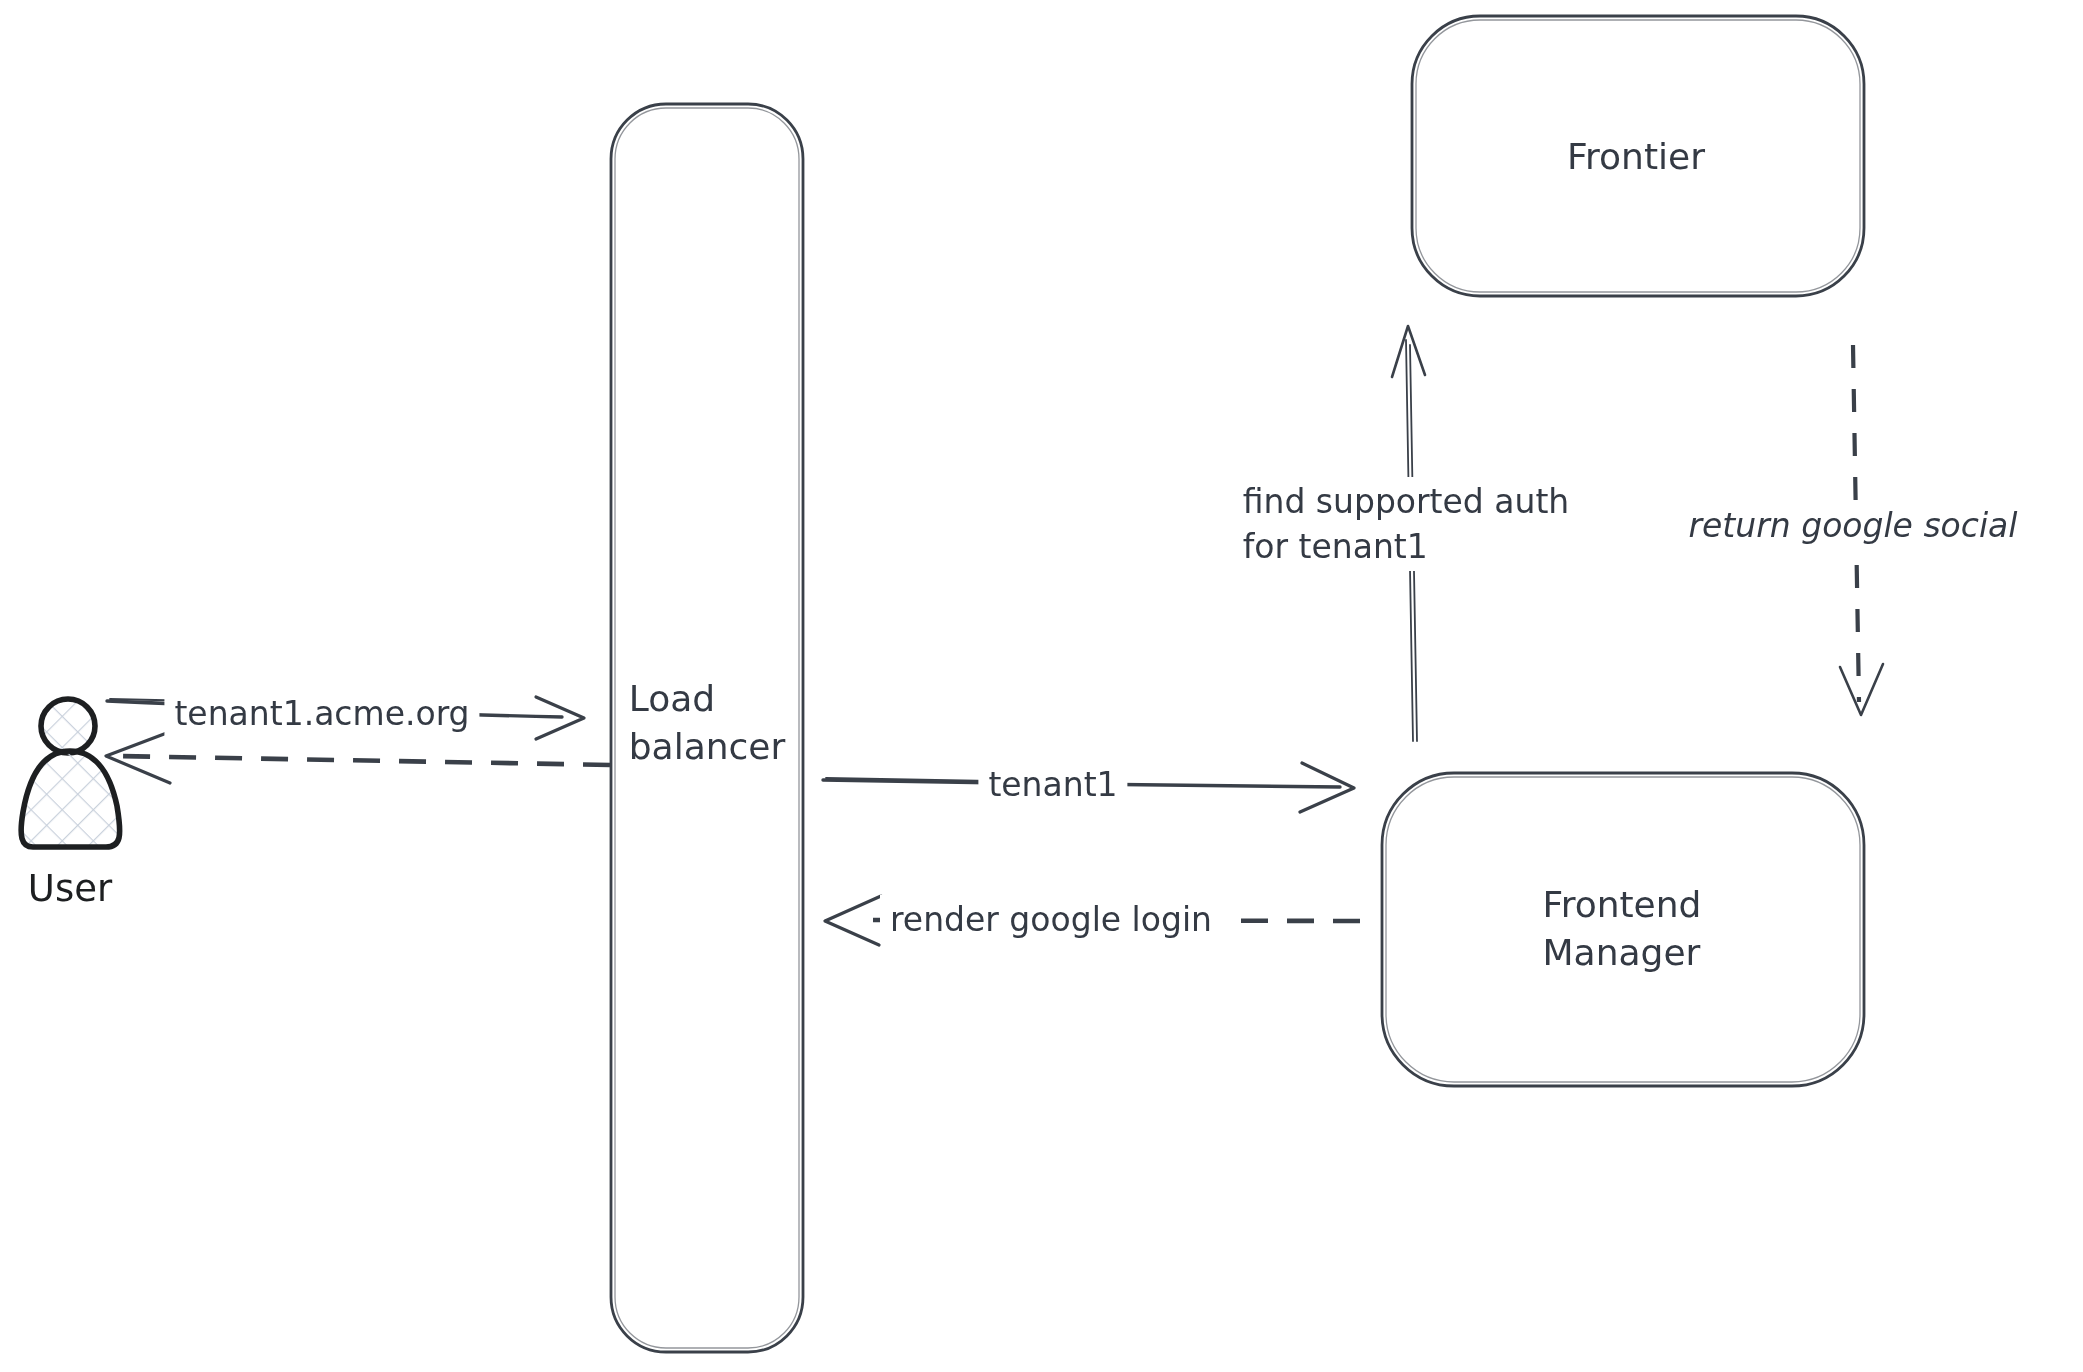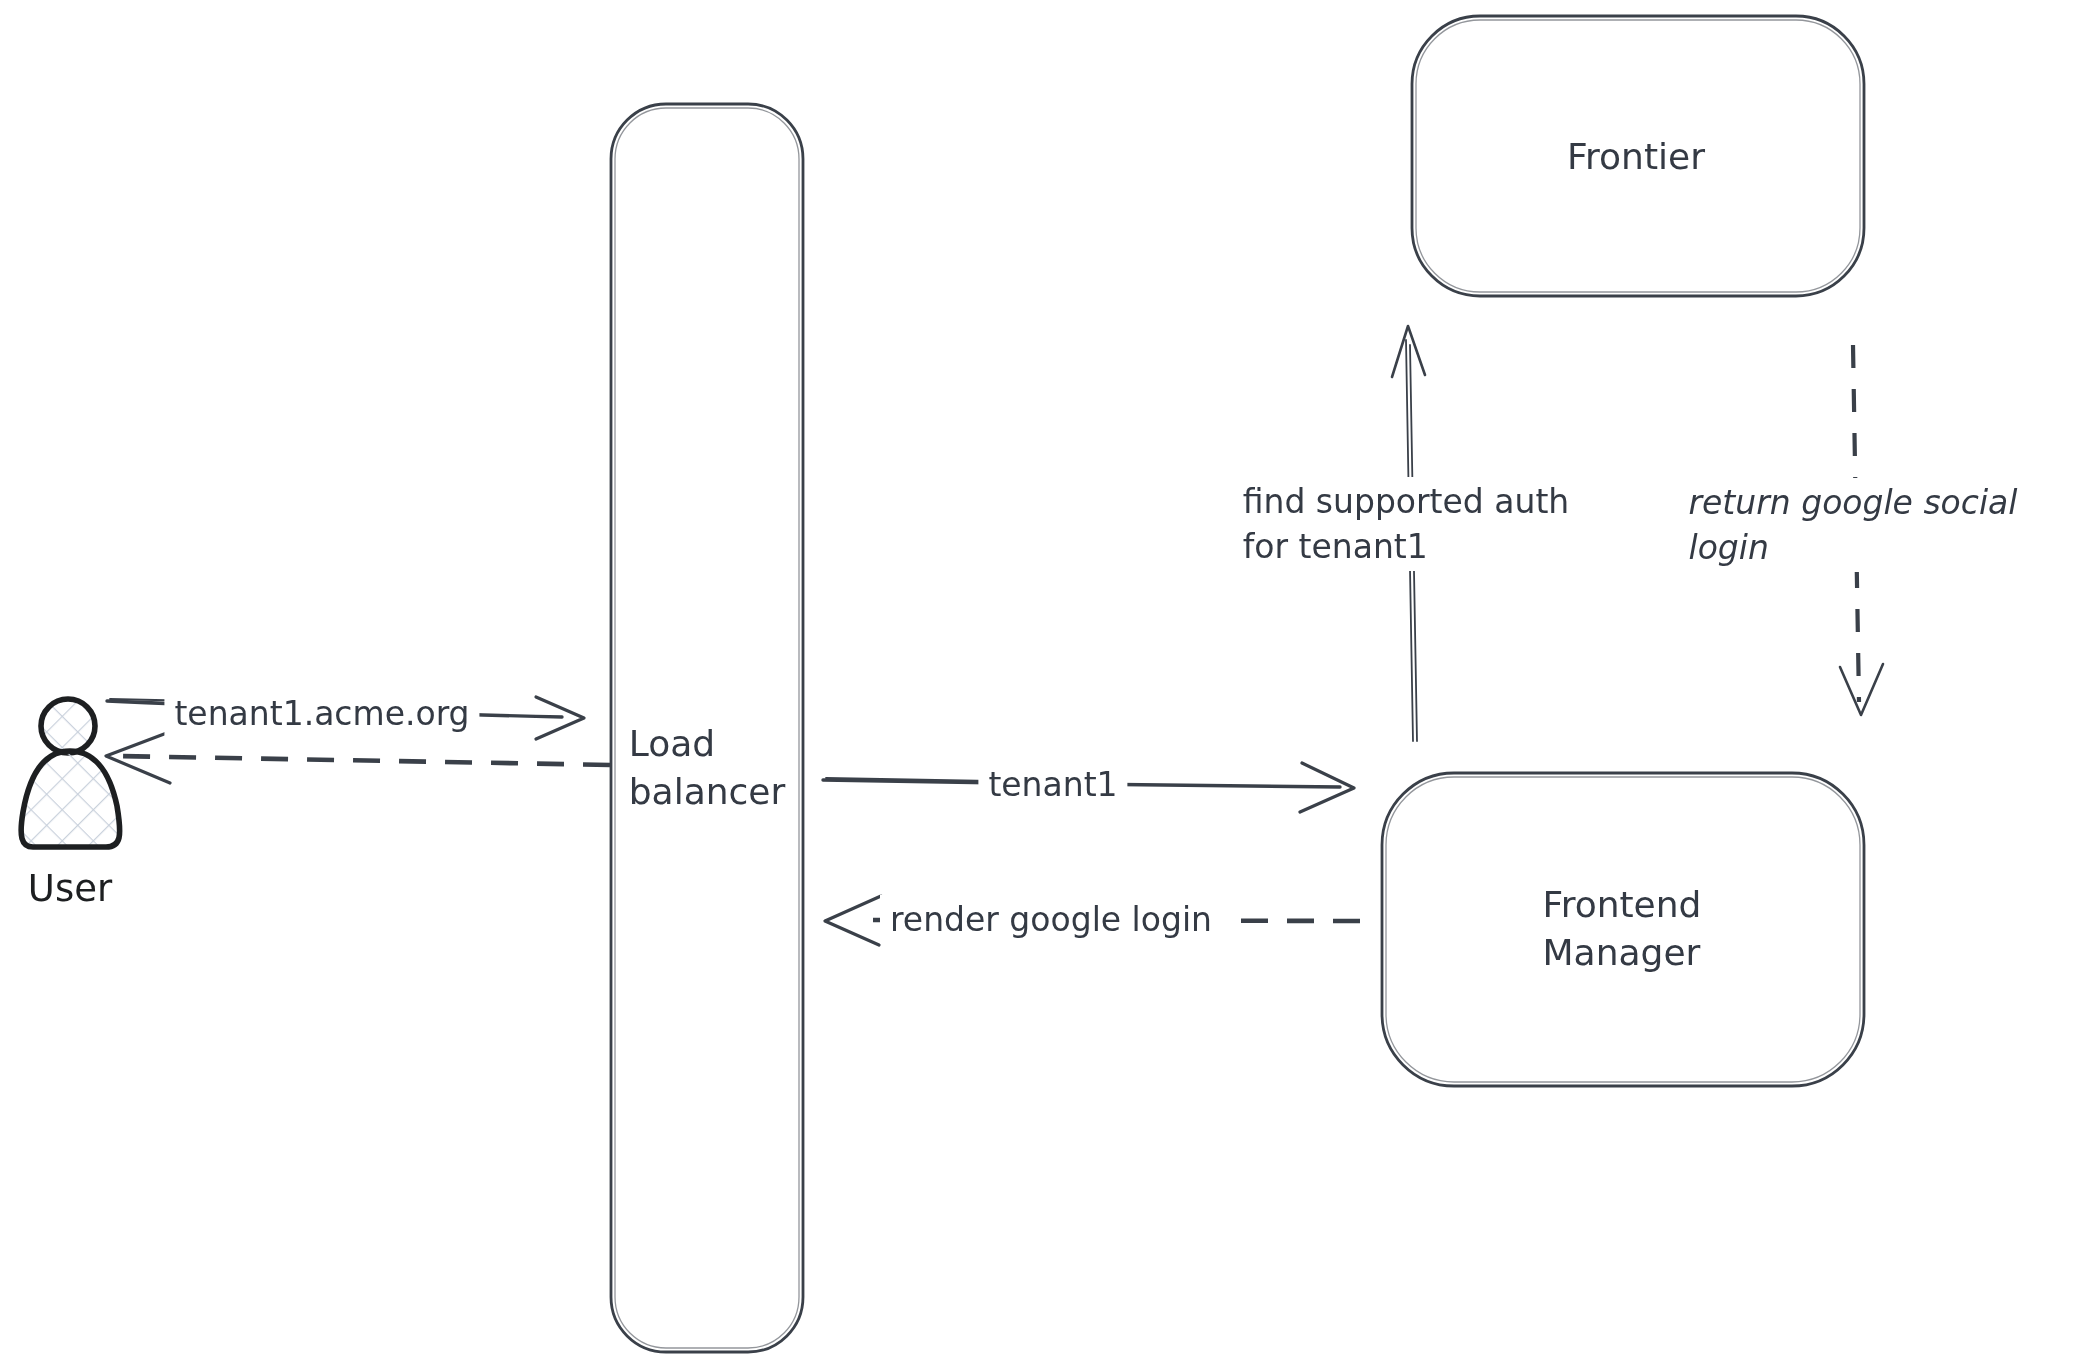--- a/index.html
+++ b/index.html
@@ -89,21 +89,21 @@
       <path class="shaft-thin" d="M 1417 741 L 1410 345"></path>
       <path class="head-thin" d="M 1392 377 L 1408 326 L 1425 375"></path>
     </g>
 
     <g>
       <path class="shaft-dashed-v" d="M 1853 345 L 1859 702"></path>
       <path class="head-thin" d="M 1840 667 L 1861 715 L 1883 664"></path>
     </g>
   </svg>
 
-  <div class="label node-label" style="left:707px;top:723px;margin-top:45px;">
+  <div class="label node-label" style="left:707px;top:723px;">
     <div>Load</div>
     <div>balancer</div>
   </div>
 
   <div class="label node-label" style="left:1636px;top:157px;">Frontier</div>
 
   <div class="label node-label" style="left:1622px;top:929px;">
     <div>Frontend</div>
     <div>Manager</div>
   </div>
@@ -116,16 +116,15 @@
 
   <div class="label edge-label" style="left:1051px;top:919px;">render google login</div>
 
   <div class="label edge-label" style="left:1406px;top:524px;">
     <div>find supported auth</div>
     <div>for tenant1</div>
   </div>
 
   <div class="label edge-label" style="left:1853px;top:525px;font-style:italic;">
     <div>return google social</div>
-    <div>login</div>
   </div>
 
 </div>
 
 </body></html>

